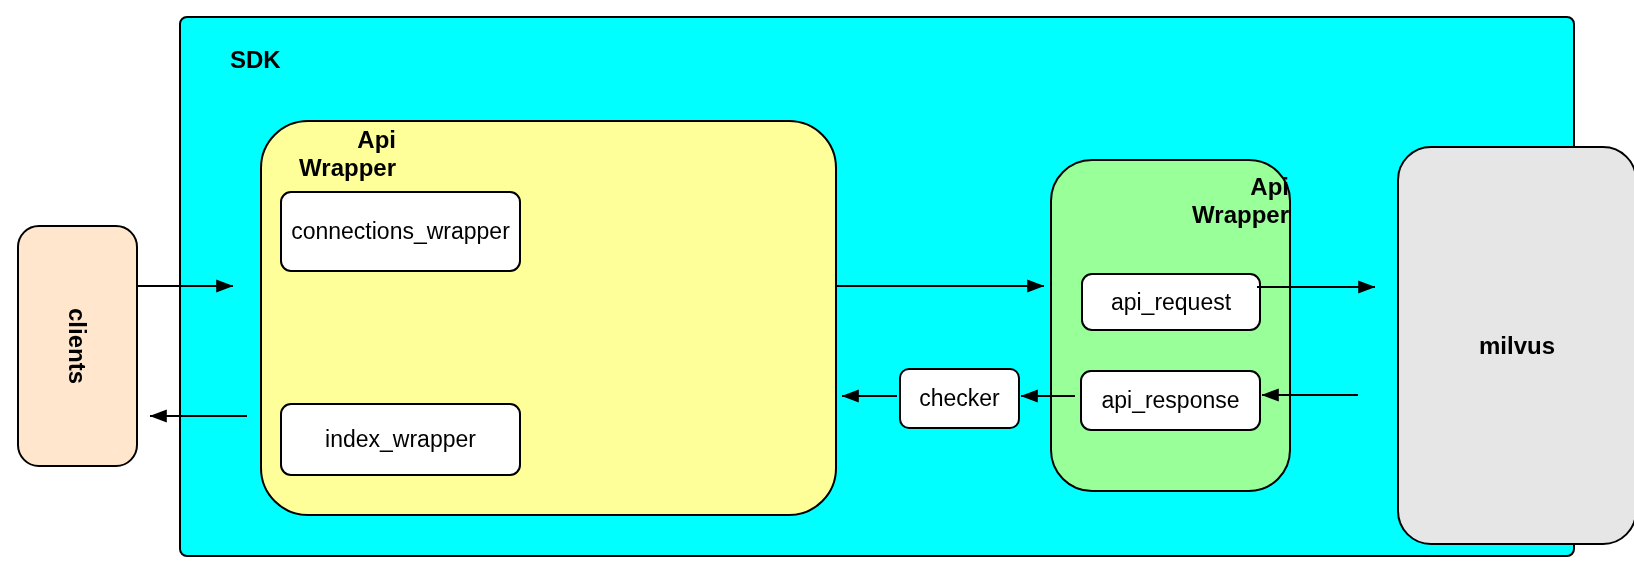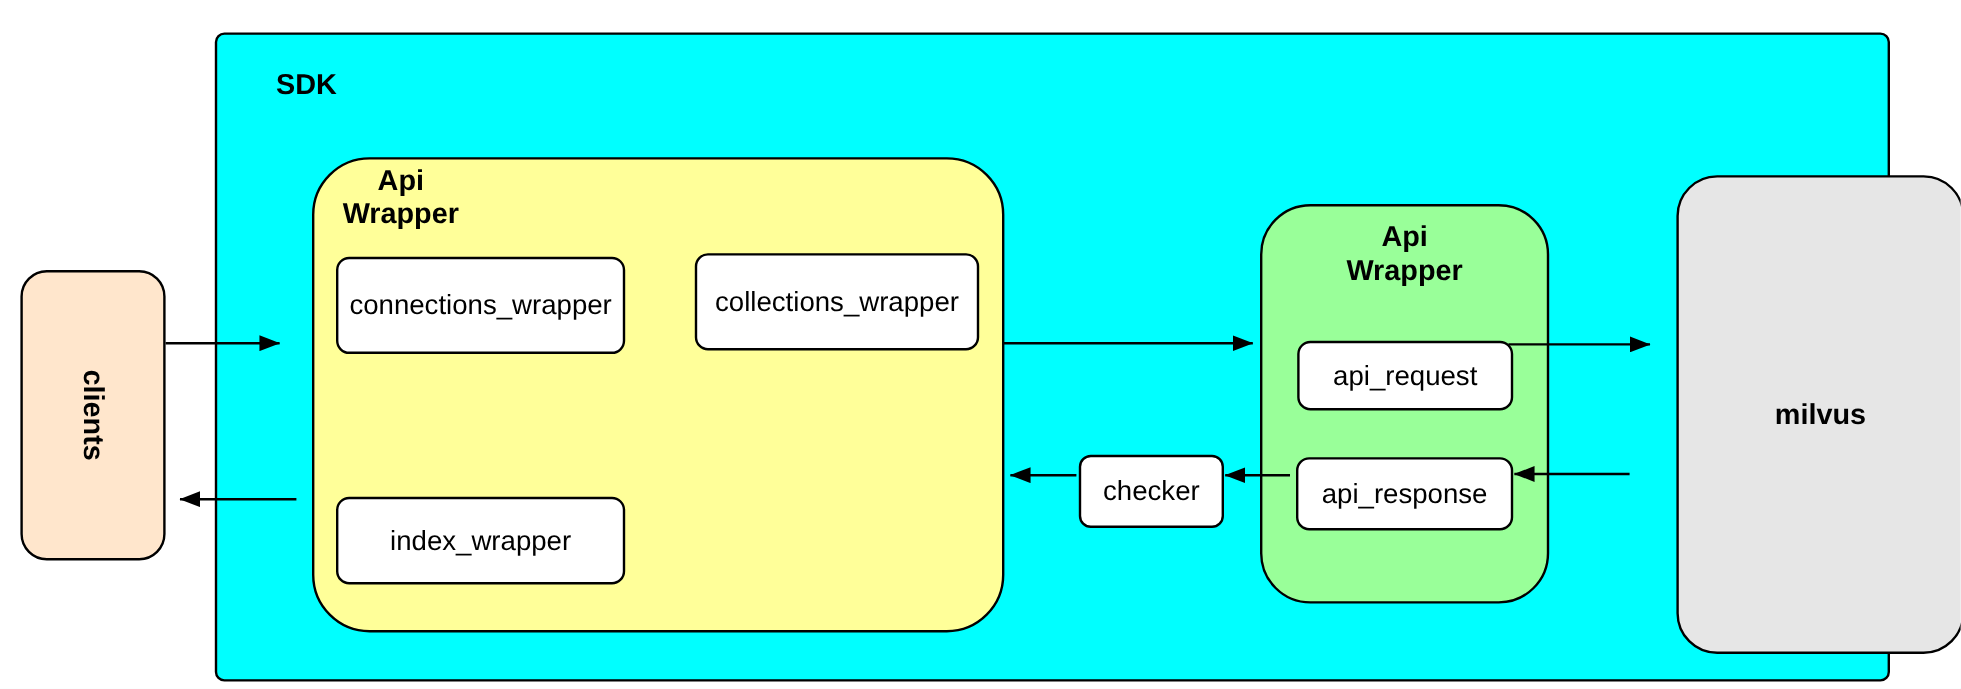--- a/index.html
+++ b/index.html
@@ -26,42 +26,42 @@
     left: 17px; top: 225px; width: 121px; height: 242px;
     background: #FFE6CC; border-radius: 22px;
     display: flex; align-items: center; justify-content: center;
   }
   .clients-label {
     transform: rotate(90deg);
     font-weight: bold; font-size: 24px; white-space: nowrap;
   }
   .sdk {
     left: 179px; top: 16px; width: 1396px; height: 541px;
-    background: #00FFFF; border-radius: 8px; margin-top: 11px;
+    background: #00FFFF; border-radius: 8px;
   }
   .sdk-label {
     position: absolute; left: 49px; top: 28px;
     font-weight: bold; font-size: 24px;
   }
   .api-wrapper {
     left: 79px; top: 102px; width: 577px; height: 396px;
     background: #FFFF99; border-radius: 48px;
   }
   .aw-label {
     position: absolute; left: 10px; top: 4px; width: 124px;
     text-align: center; font-weight: bold; font-size: 24px; line-height: 28px;
   }
-  .two-line span { display: block; }
+  .two-line span { display: block; text-align: right; }
   .node {
     background: #FFFFFF; border-radius: 11px;
     display: flex; align-items: center; justify-content: center;
     font-size: 23px; white-space: nowrap;
   }
   
-  .m-conn { left: 18px;  top: 81px;  width: 241px; height: 81px; }
+  .m-conn { left: 18px;  top: 69px;  width: 241px; height: 81px; }
   .m-coll { left: 317px; top: 78px;  width: 237px; height: 81px; }
   .m-sche { left: 18px;  top: 179px; width: 241px; height: 80px; }
   .m-part { left: 317px; top: 179px; width: 237px; height: 80px; }
   .m-inde { left: 18px;  top: 281px; width: 241px; height: 73px; }
   .m-util { left: 317px; top: 281px; width: 237px; height: 73px; }
   .checker {
     left: 718px; top: 350px; width: 121px; height: 61px;
     border-radius: 10px;
   }
   .api-gateway {
@@ -97,21 +97,20 @@
 
   <div class="box sdk">
     <div class="sdk-label">SDK</div>
 
     <div class="box api-wrapper">
       <div class="aw-label two-line">
         <span>Api</span>
         <span>Wrapper</span>
       </div>
       <div class="box node m-conn">connections_wrapper</div>
-      <div class="box node m-coll">collections_wrapper</div>
       <div class="box node m-inde">index_wrapper</div>
     </div>
 
     <div class="box node checker">checker</div>
 
     <div class="box api-gateway">
       <div class="ag-label two-line">
         <span>Api</span>
         <span>Wrapper</span>
       </div>

